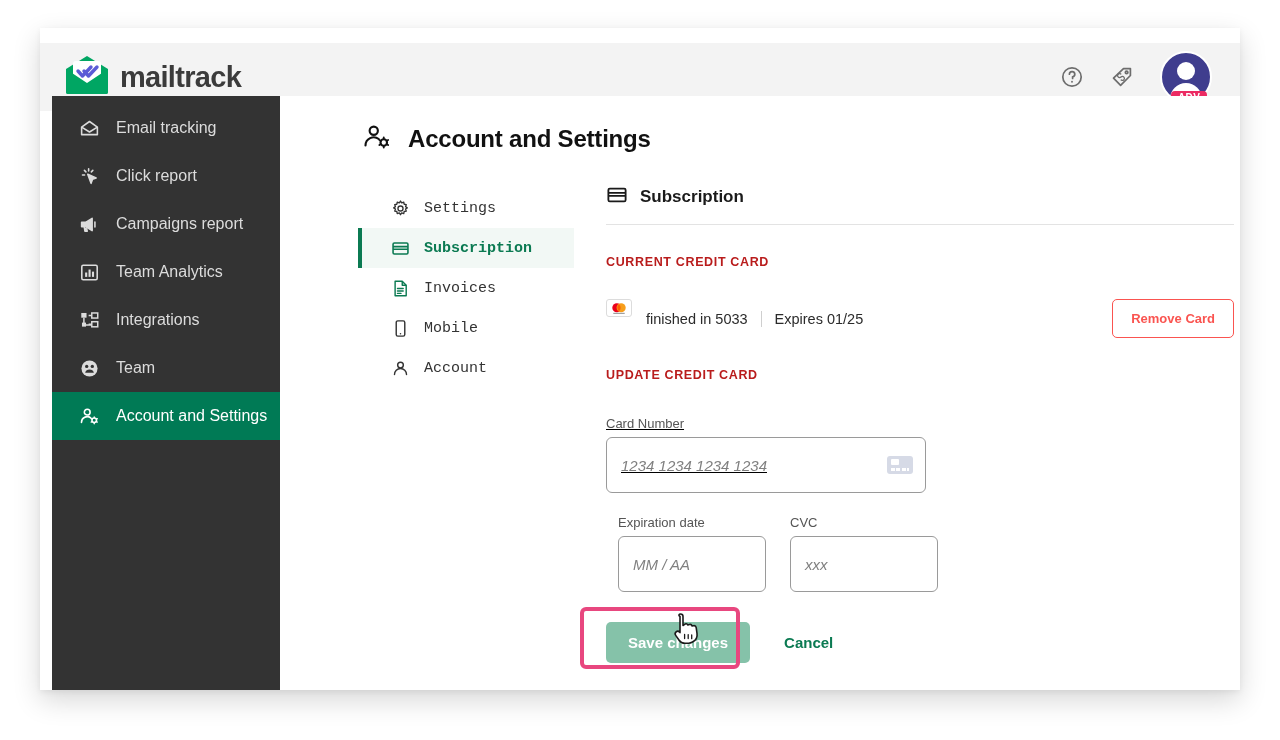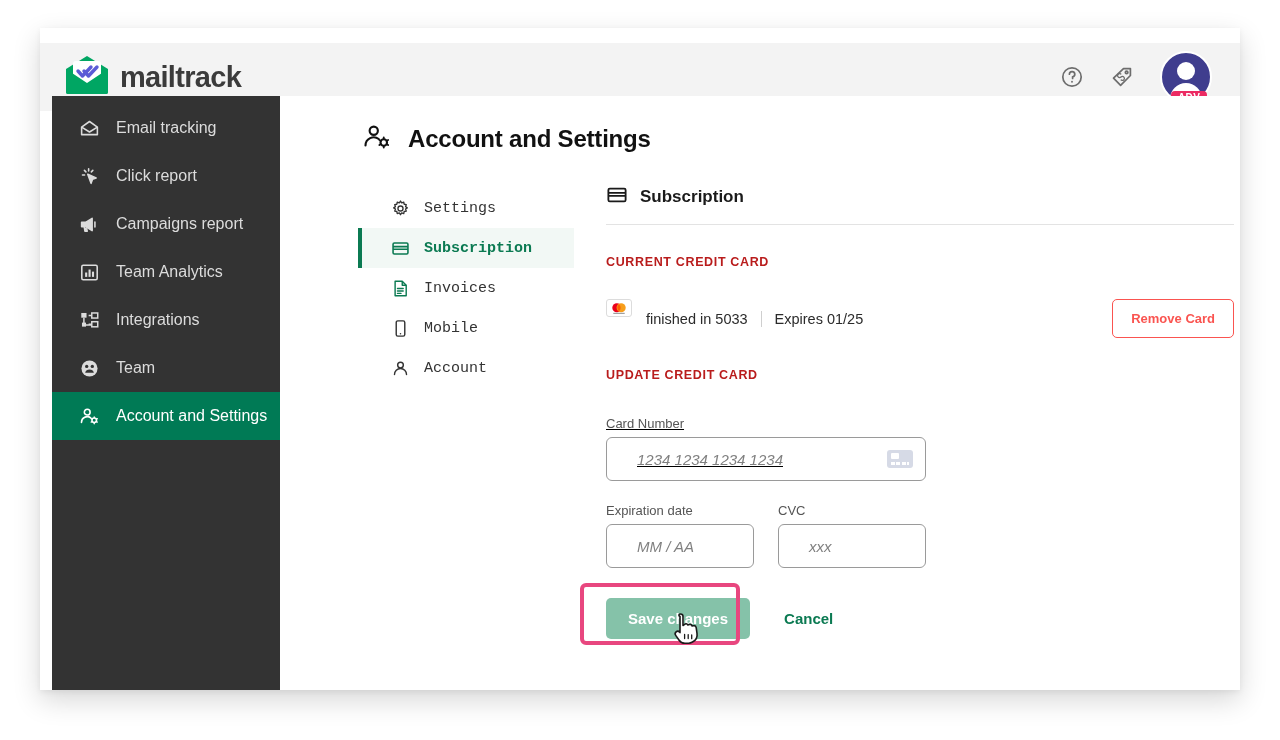--- a/index.html
+++ b/index.html
@@ -133,40 +133,40 @@
     background: #ffffff; border-radius: 5px;
     font-size: 13px; font-weight: bold; padding: 11px 18px;
     cursor: pointer; font-family: inherit;
   }
 
   
   #form { margin-top: 34px; }
   .field-label { font-size: 13px; color: #555555; margin-bottom: 6px; }
   .text-input {
     border: 1px solid #9a9a9a; border-radius: 6px; background: #ffffff;
-    height: 44px; display: flex; align-items: center; padding: 0 30px;
+    height: 56px; display: flex; align-items: center; padding: 0 14px;
     font-size: 15px; font-style: italic; color: #808080;
     font-family: inherit;
   }
   #card-number-field { width: 320px; margin-top: 0; text-decoration: underline; }
   #card-number-input { position: relative; }
   #card-glyph {
     position: absolute; right: 12px; top: 50%; transform: translateY(-50%);
     width: 26px; height: 18px; border-radius: 3px; background: #d6dae6;
   }
   #card-glyph::before {
     content: ""; position: absolute; left: 4px; top: 3px;
     width: 8px; height: 6px; background: #ffffff; border-radius: 1px;
   }
   #card-glyph::after {
     content: ""; position: absolute; left: 4px; bottom: 3px;
     width: 18px; height: 3px;
     background: repeating-linear-gradient(to right, #ffffff 0 4px, transparent 4px 5.5px);
   }
-  #row-2 { display: flex; gap: 24px; margin-top: 22px; }
+  #row-2 { display: flex; gap: 24px; margin-top: 22px; margin-left: 12px; }
   #exp-field { width: 148px; }
   #cvc-field { width: 148px; }
 
   
   #actions { margin-top: 30px; display: flex; align-items: center; position: relative; }
   #save-highlight {
     position: absolute; left: -26px; top: -15px;
     width: 160px; height: 62px;
     border: 4px solid #e8477f; border-radius: 6px;
     pointer-events: none;

